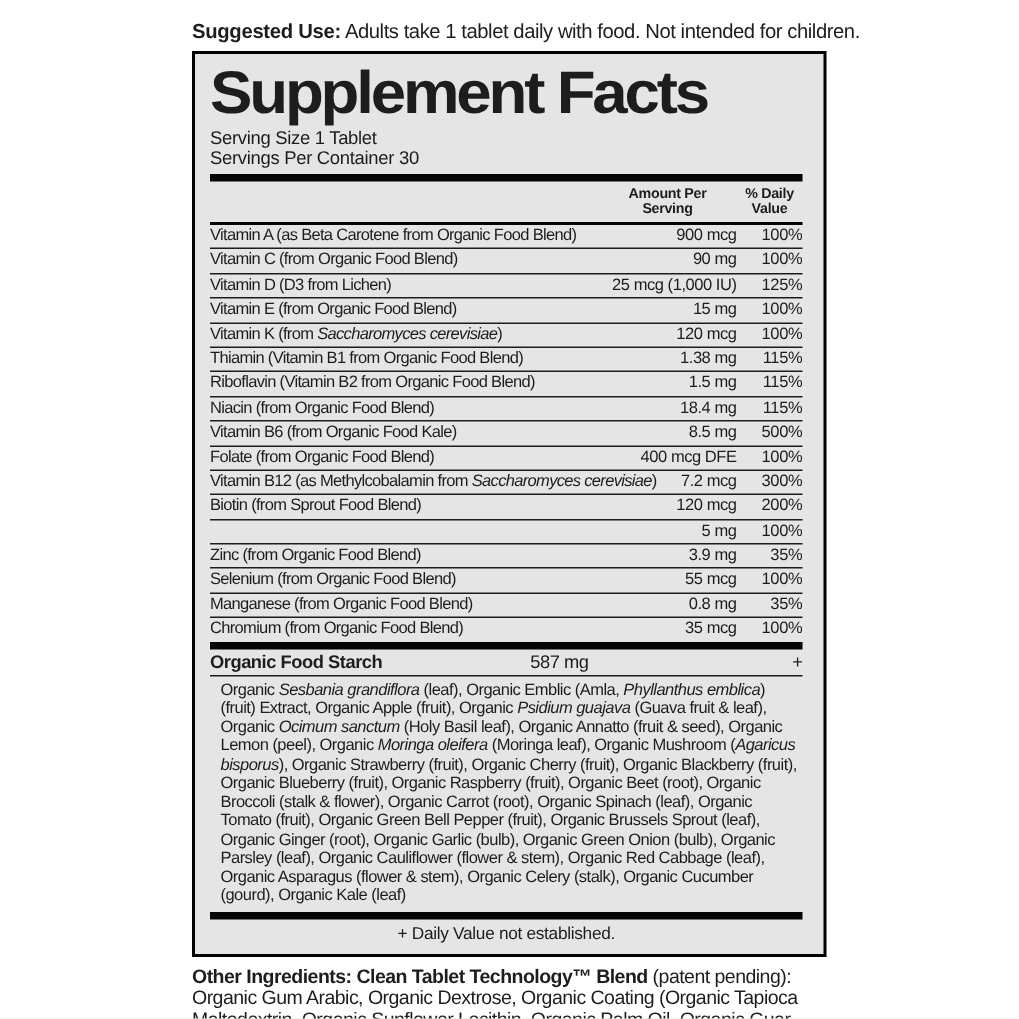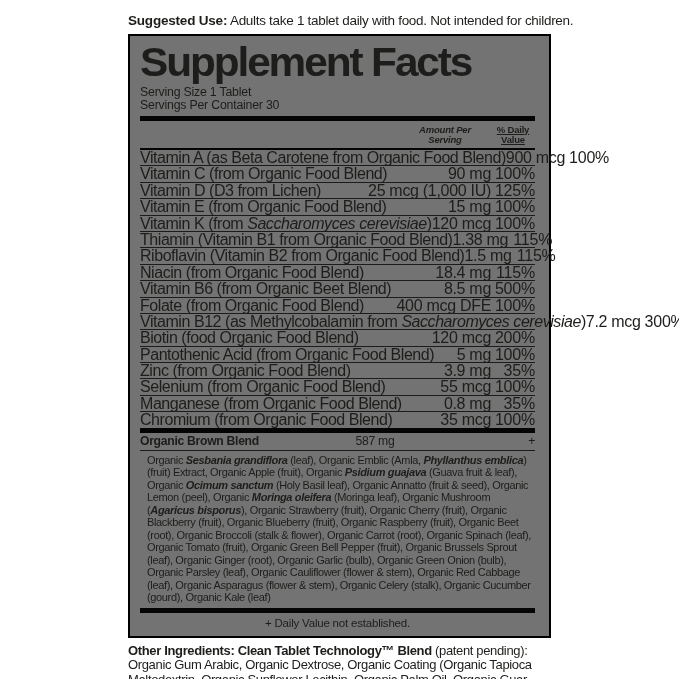--- a/index.html
+++ b/index.html
@@ -11,70 +11,70 @@
   .page{padding:13px 0 0 128px;width:426px;}
 
   .suggested{
     font-size:13.5px;line-height:15px;margin:0 0 6px 0;white-space:nowrap;
     letter-spacing:-0.3px;
   }
   .suggested b{letter-spacing:-0.2px;}
 
   .panel{
     border:2px solid #000;width:395px;
-    padding:5px 14px 5px 10px;background:#737373;
+    padding:5px 14px 5px 10px;background:#e5e5e5;
   }
   .panel-title{
     font-size:40px;line-height:41px;font-weight:bold;letter-spacing:-2px;
     margin:1px 0 3px 0;transform:scaleX(1.06);transform-origin:left center;
     white-space:nowrap;
   }
   .serving-line{font-size:12.3px;line-height:13px;letter-spacing:-0.2px;}
 
   .bar{height:5px;background:#050505;}
   .bar.top{margin-top:4px;}
   .bar.mid{margin-top:0;}
   .bar.bottom{margin-bottom:2px;}
 
   .hdr{
     display:flex;justify-content:flex-end;align-items:flex-end;
     border-bottom:2px solid #050505;
     padding:4px 0 3px 0;
     font-size:9.5px;line-height:10px;font-weight:bold;text-align:center;
     letter-spacing:-0.2px;
   }
-  .h-amt{width:72px;margin-right:10px;font-style:italic;}
-  .h-dv{width:44px;text-decoration:underline;}
+  .h-amt{width:72px;margin-right:10px;}
+  .h-dv{width:44px;}
 
   .row{
     display:flex;align-items:flex-start;
     line-height:15.4px;height:15.4px;
     border-bottom:1px solid #1c1c1c;
-    font-size:16px;letter-spacing:-0.45px;
+    font-size:11px;letter-spacing:-0.45px;
   }
   .row:last-child{border-bottom:none;}
   .row .name{white-space:nowrap;}
   .row .amt{flex:1 1 auto;text-align:right;white-space:nowrap;letter-spacing:-0.3px;}
   .row .dv{width:44px;flex:0 0 44px;text-align:right;letter-spacing:-0.2px;}
 
   .blend-row{
     display:flex;align-items:baseline;
     height:17px;line-height:17px;
     border-bottom:1px solid #1c1c1c;
     font-size:12.2px;letter-spacing:-0.3px;
   }
   .blend-row .name{font-weight:bold;white-space:nowrap;}
   .blend-row .amt{flex:1;text-align:center;white-space:nowrap;}
   .blend-row .dv{width:44px;flex:0 0 44px;text-align:right;}
 
   .blend-para{
     font-size:11px;line-height:12.5px;letter-spacing:-0.35px;
     padding:3px 0 4px 7px;
   }
-  .blend-para em{font-style:italic;font-weight:bold;}
+  .blend-para em{font-style:italic;}
   .row em, .blend-row em{font-style:italic;}
 
   .footnote{font-size:11.5px;line-height:13px;padding:2px 0 1px 0;letter-spacing:-0.2px;text-align:center;}
 
   .other{
     margin:6px 0 0 0;font-size:13px;line-height:14.6px;letter-spacing:-0.35px;
     width:432px;
   }
 </style>
 </head>
@@ -133,41 +133,40 @@
           <span class="name"><span>Riboflavin (Vitamin B2 from Organic Food Blend)</span></span>
           <span class="amt">1.5 mg</span>
           <span class="dv">115%</span>
         </div>
         <div class="row">
           <span class="name"><span>Niacin (from Organic Food Blend)</span></span>
           <span class="amt">18.4 mg</span>
           <span class="dv">115%</span>
         </div>
         <div class="row">
-          <span class="name"><span>Vitamin B6 (from Organic Beet Blend)</span></span>
+          <span class="name"><span>Vitamin B6 (from Organic Food Kale)</span></span>
           <span class="amt">8.5 mg</span>
           <span class="dv">500%</span>
         </div>
         <div class="row">
           <span class="name"><span>Folate (from Organic Food Blend)</span></span>
           <span class="amt">400 mcg DFE</span>
           <span class="dv">100%</span>
         </div>
         <div class="row">
           <span class="name"><span>Vitamin B12 (as Methylcobalamin from </span><em>Saccharomyces cerevisiae</em><span>)</span></span>
           <span class="amt">7.2 mcg</span>
           <span class="dv">300%</span>
         </div>
         <div class="row">
-          <span class="name"><span>Biotin (food Organic Food Blend)</span></span>
+          <span class="name"><span>Biotin (from Sprout Food Blend)</span></span>
           <span class="amt">120 mcg</span>
           <span class="dv">200%</span>
         </div>
         <div class="row">
-          <span class="name"><span>Pantothenic Acid (from Organic Food Blend)</span></span>
           <span class="amt">5 mg</span>
           <span class="dv">100%</span>
         </div>
         <div class="row">
           <span class="name"><span>Zinc (from Organic Food Blend)</span></span>
           <span class="amt">3.9 mg</span>
           <span class="dv">35%</span>
         </div>
         <div class="row">
           <span class="name"><span>Selenium (from Organic Food Blend)</span></span>
@@ -182,21 +181,21 @@
         <div class="row">
           <span class="name"><span>Chromium (from Organic Food Blend)</span></span>
           <span class="amt">35 mcg</span>
           <span class="dv">100%</span>
         </div>
       </div>
 
     <div class="bar mid"></div>
 
     <div class="blend-row">
-      <span class="name">Organic Brown Blend</span>
+      <span class="name">Organic Food Starch</span>
       <span class="amt">587 mg</span>
       <span class="dv">+</span>
     </div>
 
     <div class="blend-para"><span>Organic </span><em>Sesbania grandiflora</em><span> (leaf), Organic Emblic (Amla, </span><em>Phyllanthus emblica</em><span>) (fruit) Extract, Organic Apple (fruit), Organic </span><em>Psidium guajava</em><span> (Guava fruit &amp; leaf), Organic </span><em>Ocimum sanctum</em><span> (Holy Basil leaf), Organic Annatto (fruit &amp; seed), Organic Lemon (peel), Organic </span><em>Moringa oleifera</em><span> (Moringa leaf), Organic Mushroom (</span><em>Agaricus bisporus</em><span>), Organic Strawberry (fruit), Organic Cherry (fruit), Organic Blackberry (fruit), Organic Blueberry (fruit), Organic Raspberry (fruit), Organic Beet (root), Organic Broccoli (stalk &amp; flower), Organic Carrot (root), Organic Spinach (leaf), Organic Tomato (fruit), Organic Green Bell Pepper (fruit), Organic Brussels Sprout (leaf), Organic Ginger (root), Organic Garlic (bulb), Organic Green Onion (bulb), Organic Parsley (leaf), Organic Cauliflower (flower &amp; stem), Organic Red Cabbage (leaf), Organic Asparagus (flower &amp; stem), Organic Celery (stalk), Organic Cucumber (gourd), Organic Kale (leaf)</span></div>
 
     <div class="bar bottom"></div>
 
     <div class="footnote">+ Daily Value not established.</div>
 

